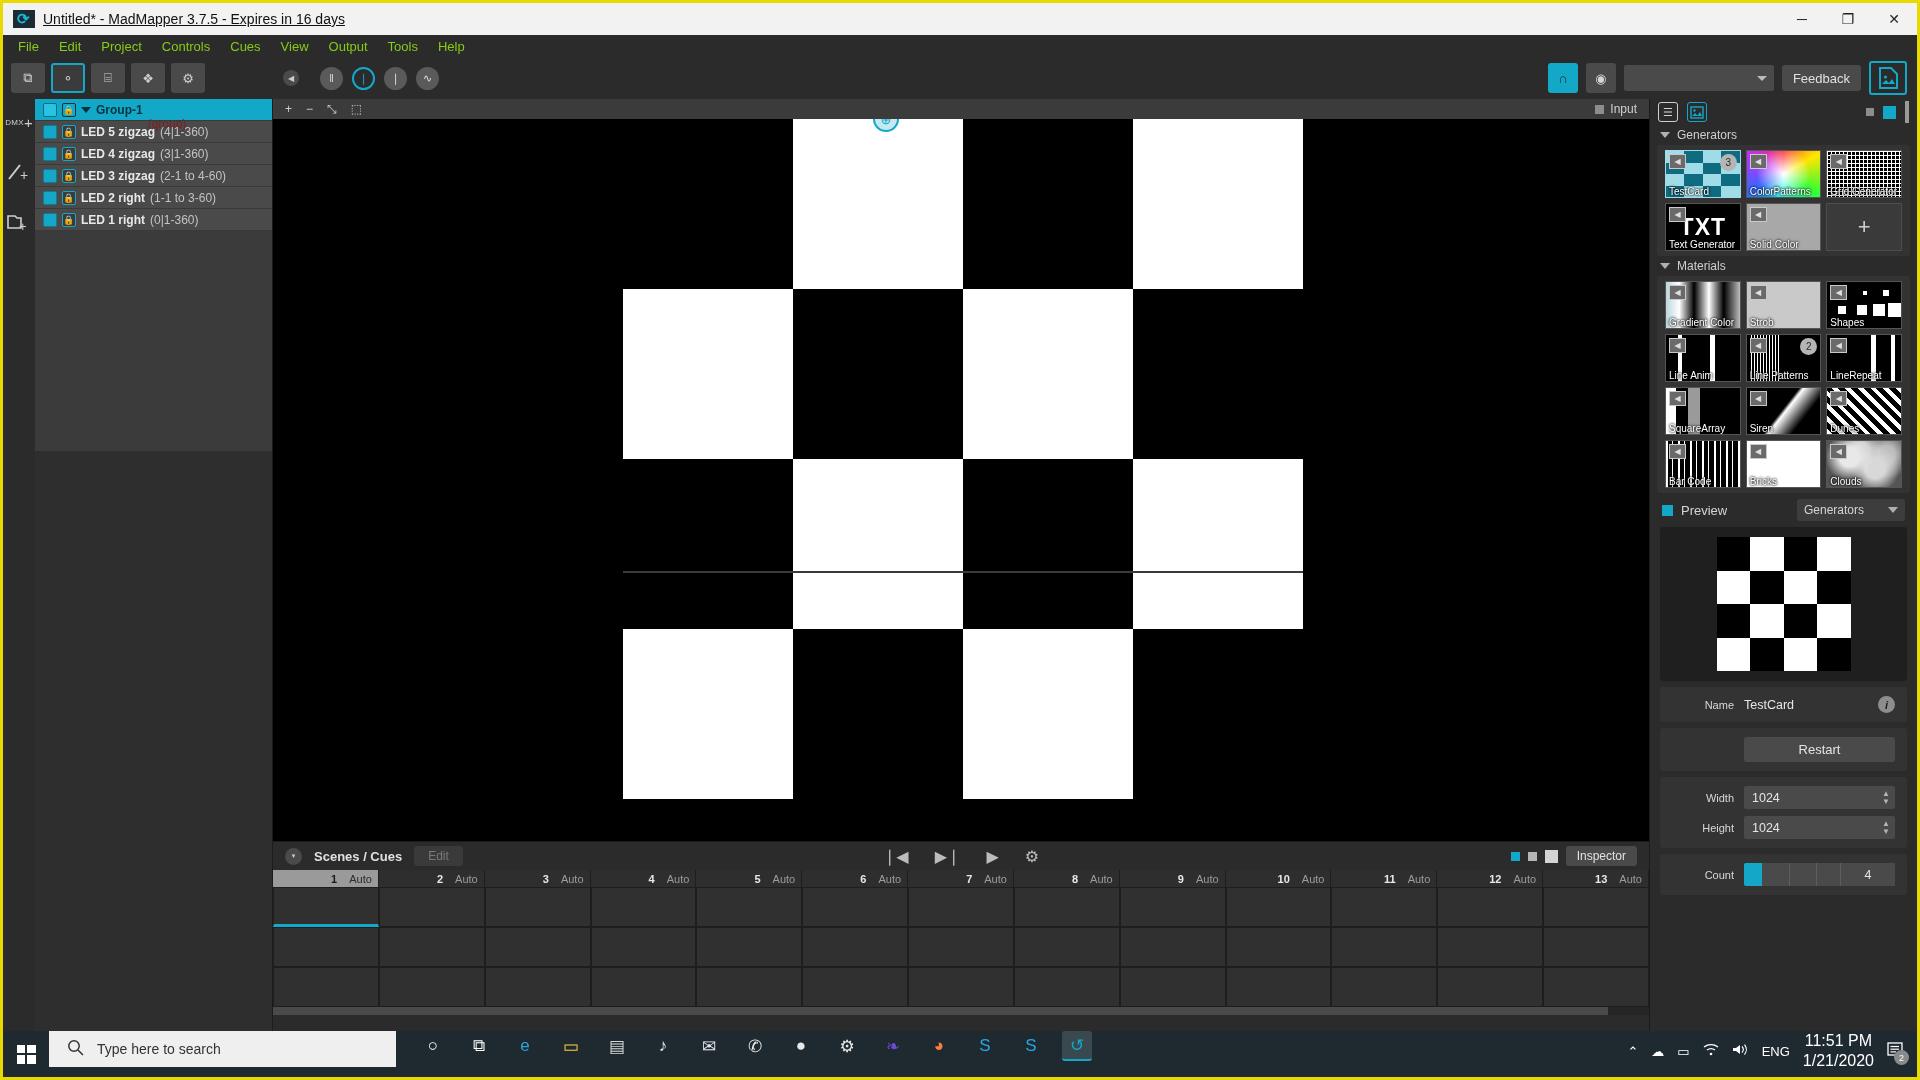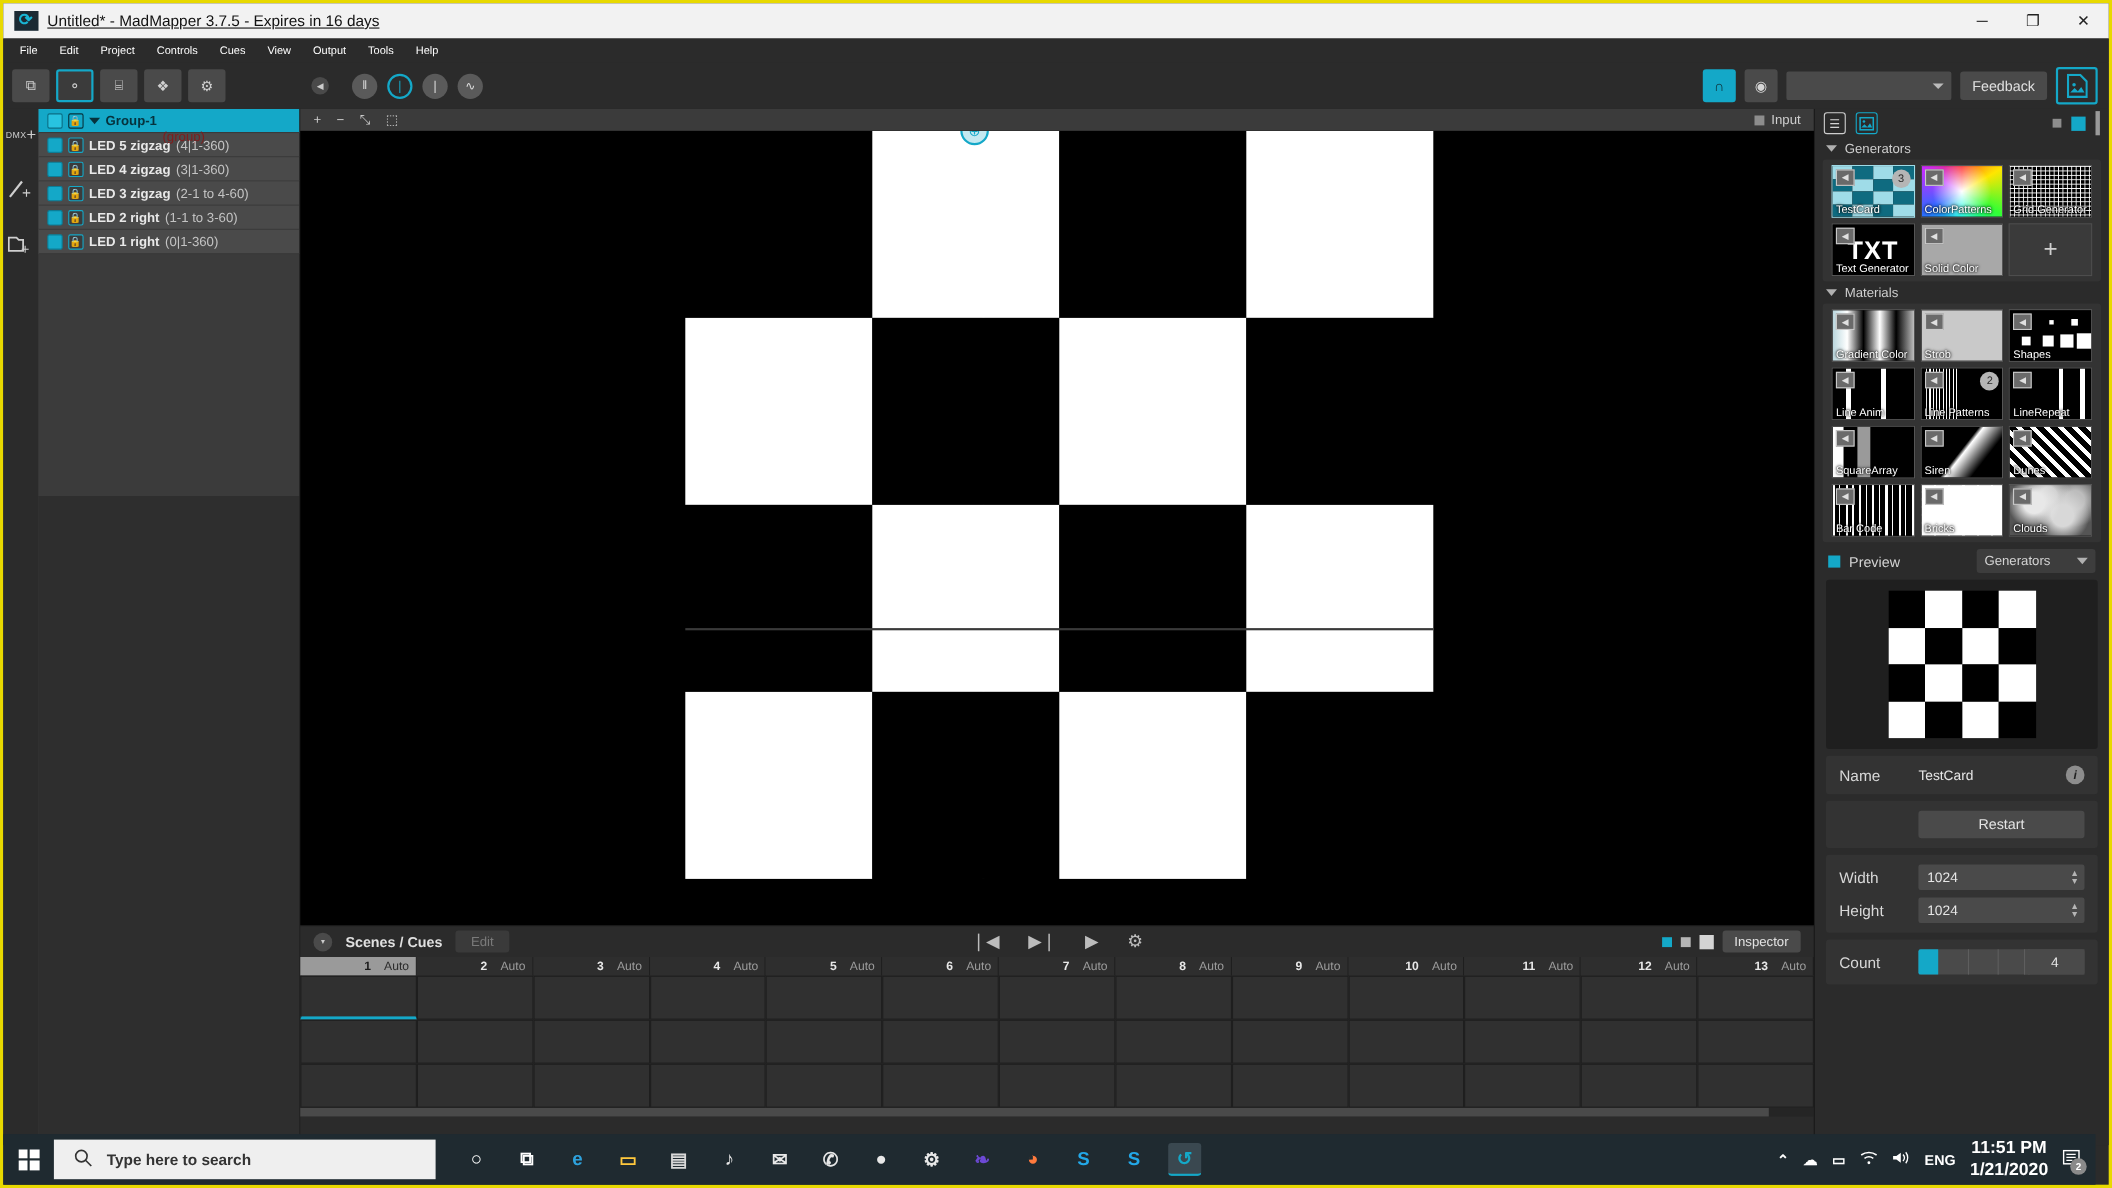--- a/index.html
+++ b/index.html
@@ -20,21 +20,21 @@
   .tb-icon .g { position:absolute; left:6px; top:4px; width:13px; height:14px;
                 color:#19b5d4; font-size:15px; font-weight:bold; line-height:14px;}
   .tb-title { flex:1;text-decoration:underline; }
   .tb-btns { display:flex; height:32px; }
   .tb-btn { width:46px; height:32px; display:flex; align-items:center;
             justify-content:center; font-size:14px; color:#222; }
 
   
   .menubar { height:22px; background:#2b2b2b; display:flex; align-items:center;
              padding-left:6px; gap:2px; }
-  .menu-item { padding:2px 9px; font-size:10px; color:#ffffff; }
+  .menu-item { padding:2px 9px; font-size:13px; color:#84cc16; }
 
   
   .toolbar { height:42px; background:#2b2b2b; display:flex; align-items:center;
              padding:0 8px; position:relative; }
   .tool-btn { width:34px; height:30px; background:#4a4a4a; border-radius:3px;
               margin-right:6px; display:flex; align-items:center;
               justify-content:center; color:#cfcfcf; }
   .tool-btn.sel { background:#3b3b3b; border:2px solid #14a8c8; }
   .transport { position:absolute; left:280px; display:flex; align-items:center; gap:9px;}
   .tr-circ { width:23px;height:23px;border-radius:50%;background:#5a5a5a;
@@ -221,43 +221,43 @@
   .pv-sel { margin-left:auto; width:108px;height:22px;background:#3d3d3d;
             border-radius:3px; display:flex;align-items:center;
             justify-content:space-between; padding:0 7px; font-size:12px;}
   .pv-box { margin:0 10px; background:#1f1f1f; border-radius:3px; padding:10px 0;
             display:flex; justify-content:center;}
   .pv-img { width:134px; height:134px; display:grid;
             grid-template-columns:repeat(4,1fr); grid-template-rows:repeat(4,1fr);}
   .prop-card { margin:6px 10px 0; background:#333; border-radius:3px; padding:9px 12px;}
   .prop-row { display:flex; align-items:center; gap:10px; margin-bottom:7px; }
   .prop-row:last-child{margin-bottom:0;}
-  .plabel { width:62px; font-size:14px; color:#d8d8d8;}
+  .plabel { width:62px; text-align:right; font-size:11px; color:#d8d8d8;}
   .pfield { flex:1; height:23px; background:#4a4a4a; border-radius:2px;
             display:flex; align-items:center; padding:0 8px; font-size:12.5px;
             color:#e6e6e6; position:relative;}
   .spin { position:absolute; right:5px; color:#b5b5b5; font-size:8px;
           line-height:8px; text-align:center;}
   .info-i { width:17px;height:17px;border-radius:50%;background:#8d8d8d;
             color:#222;font-size:11px;font-style:italic;font-weight:bold;
             display:flex;align-items:center;justify-content:center;}
   .restart { background:#4a4a4a;border-radius:3px;text-align:center;
              padding:5px 0; font-size:13px; color:#e4e4e4; flex:1; }
   .slider { flex:1; height:23px; background:#4a4a4a; border-radius:2px;
             display:flex; align-items:center; position:relative; }
   .sl-fill { width:12%; height:100%; background:#14a8c8; border-radius:2px 0 0 2px;}
   .sl-tick { position:absolute; top:0; width:1px; height:100%; background:#5e5e5e;}
   .sl-val { position:absolute; right:0; width:55px; height:100%; background:#4a4a4a;
             border-left:1px solid #5e5e5e; display:flex;align-items:center;
             justify-content:center; font-size:12.5px; color:#e6e6e6;}
   .swatch { width:17px;height:17px;border:1px solid #6a6a6a;}
 
   
-  .taskbar { position:absolute; bottom:0; left:0; right:12px; height:46px;
-             background:#1f2a30; display:flex; align-items:center;font-weight:bold; }
+  .taskbar { position:absolute; bottom:0; left:0; right:0; height:46px;
+             background:#1f2a30; display:flex; align-items:flex-start; }
   .tb-start { width:46px; height:46px; display:flex; align-items:center;
               justify-content:center; }
   .win-logo { width:19px;height:19px; display:grid;
               grid-template-columns:1fr 1fr; grid-template-rows:1fr 1fr; gap:2px;}
   .win-logo i { background:#fff; display:block; }
   .tb-search { width:347px; height:36px; background:#efefef; color:#333;
                display:flex; align-items:center; gap:13px; padding-left:18px;
                font-size:14px; }
   .tb-apps { display:flex; align-items:center; gap:16px; padding-left:22px; }
   .tb-app { width:30px;height:30px; display:flex; align-items:center;

